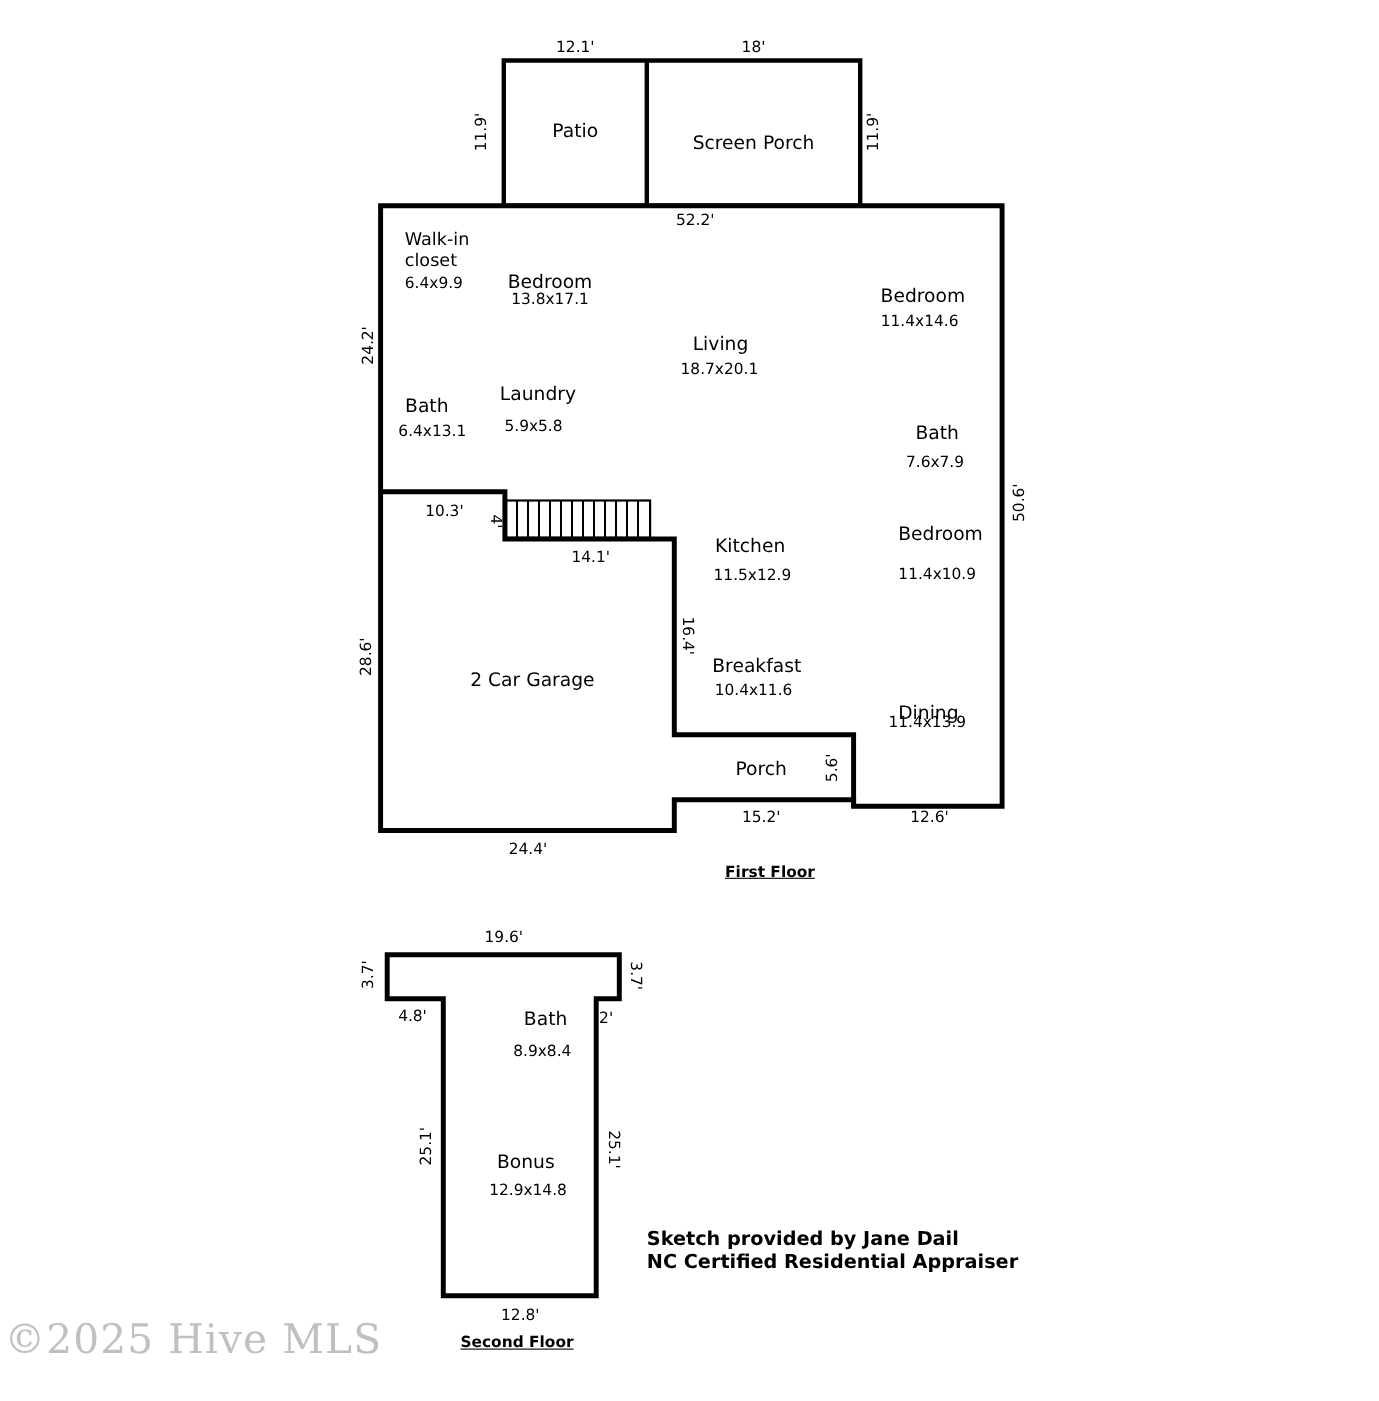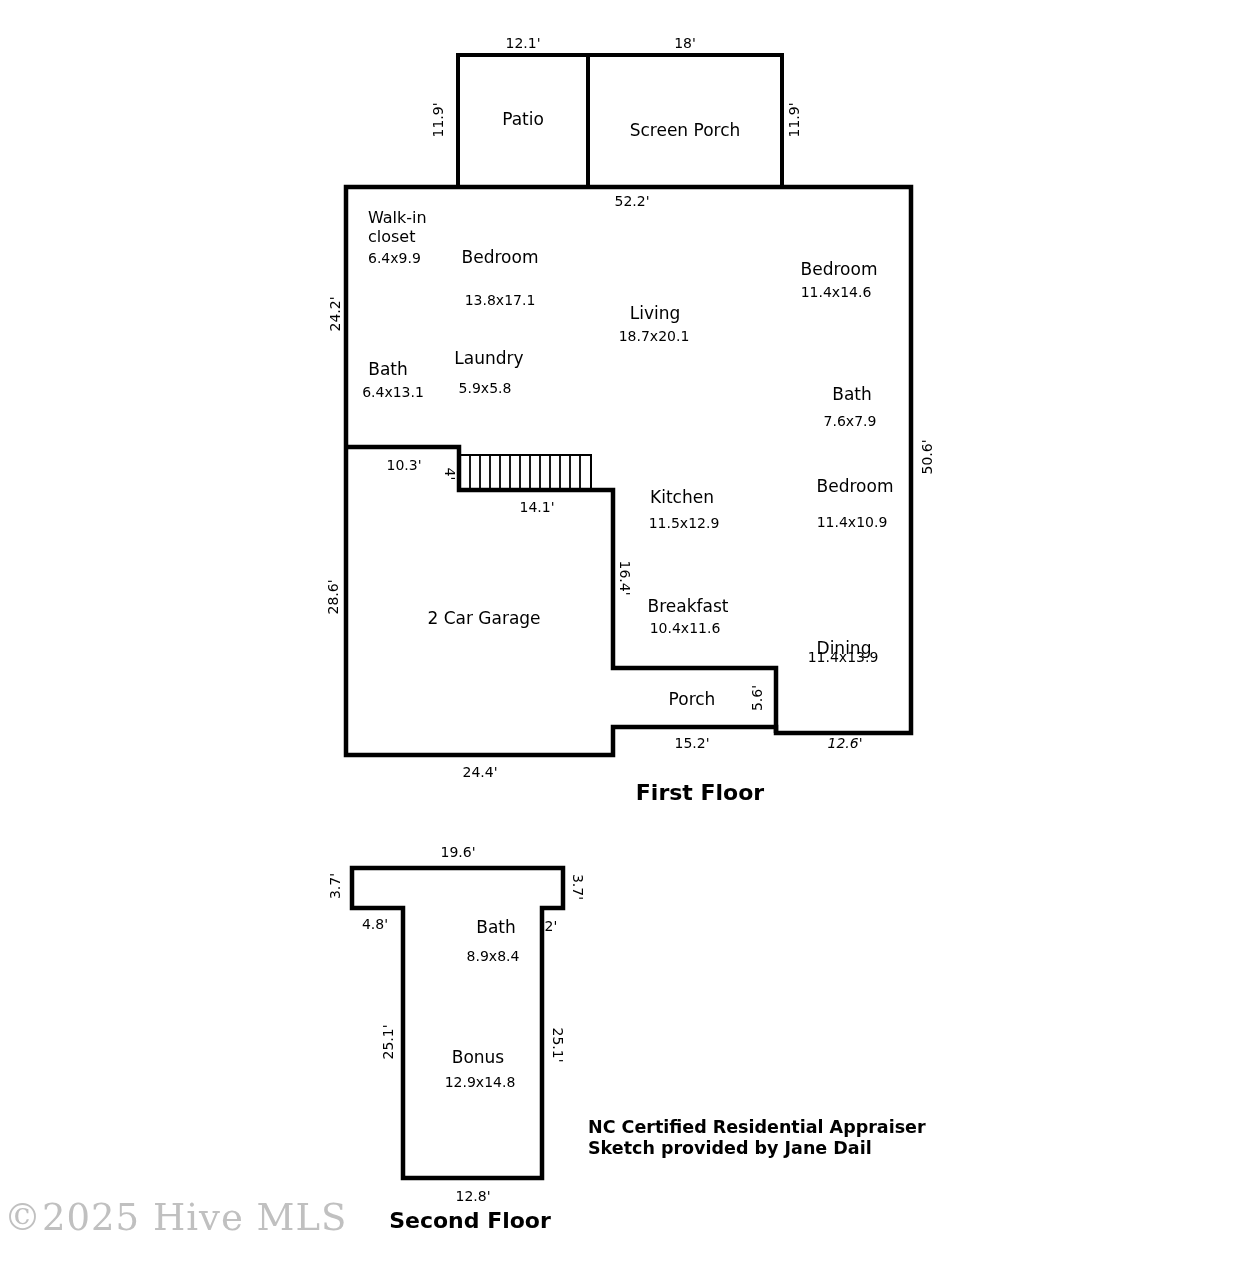--- a/index.html
+++ b/index.html
@@ -19,21 +19,21 @@
     font-size:17px;
     line-height:1.15;
     color:#000;
   }
   .dim{font-size:14px;}
   .r-ccw{transform:translate(-50%,-50%) rotate(-90deg);}
   .r-cw{transform:translate(-50%,-50%) rotate(90deg);}
   .block{position:absolute;transform:none;white-space:nowrap;}
   .note{font-size:15px;line-height:1.28;}
   .credit{font-size:17.5px;font-weight:bold;line-height:1.22;}
-  .floor-title{font-size:22px;font-weight:bold;}
+  .floor-title{font-size:14px;font-weight:bold;text-decoration:underline;}
   #watermark{
     position:absolute;left:4px;top:1196px;
     font-family:"DejaVu Serif","Liberation Serif",serif;
     font-size:37px;
     color:#ababab;
     opacity:0.75;
     letter-spacing:1px;
     font-weight:normal;
   }
 </style>
@@ -68,21 +68,21 @@
 
   <div class="lbl dim" style="left:632px;top:201px;">52.2'</div>
 
   <div class="block" style="left:368px;top:208px;">
     <div>Walk-in</div>
     <div>closet</div>
     <div class="dim" style="margin-top:4px;">6.4x9.9</div>
   </div>
 
   <div class="lbl" style="left:500px;top:258px;">Bedroom</div>
-  <div class="lbl dim" style="left:500px;top:300px;">13.8x17.1</div>
+  <div class="lbl dim" style="left:500px;top:272px;">13.8x17.1</div>
 
   <div class="lbl" style="left:655px;top:314px;">Living</div>
   <div class="lbl dim" style="left:654px;top:336px;">18.7x20.1</div>
 
   <div class="lbl" style="left:839px;top:270px;">Bedroom</div>
   <div class="lbl dim" style="left:836px;top:292px;">11.4x14.6</div>
 
   <div class="lbl dim r-ccw" style="left:335px;top:314px;">24.2'</div>
 
   <div class="lbl" style="left:388px;top:370px;">Bath</div>
@@ -113,21 +113,21 @@
   <div class="lbl" style="left:688px;top:607px;">Breakfast</div>
   <div class="lbl dim" style="left:685px;top:628px;">10.4x11.6</div>
 
   <div class="lbl" style="left:844px;top:637px;margin-top:12px;">Dining</div>
   <div class="lbl dim" style="left:843px;top:657px;">11.4x13.9</div>
 
   <div class="lbl" style="left:692px;top:700px;">Porch</div>
   <div class="lbl dim r-ccw" style="left:757px;top:698px;">5.6'</div>
 
   <div class="lbl dim" style="left:692px;top:743px;">15.2'</div>
-  <div class="lbl dim" style="left:845px;top:743px;font-style:italic;">12.6'</div>
+  <div class="lbl dim" style="left:845px;top:743px;">12.6'</div>
   <div class="lbl dim" style="left:480px;top:772px;">24.4'</div>
 
   <div class="lbl floor-title" style="left:700px;top:793px;">First Floor</div>
 
 
   <div class="lbl dim" style="left:458px;top:852px;">19.6'</div>
   <div class="lbl dim r-ccw" style="left:335px;top:886px;">3.7'</div>
   <div class="lbl dim r-cw" style="left:578px;top:887px;">3.7'</div>
   <div class="lbl dim" style="left:375px;top:924px;">4.8'</div>
   <div class="lbl dim" style="left:551px;top:926px;">2'</div>
@@ -138,19 +138,19 @@
   <div class="lbl dim r-ccw" style="left:388px;top:1042px;">25.1'</div>
   <div class="lbl dim r-cw" style="left:558px;top:1045px;">25.1'</div>
 
   <div class="lbl" style="left:478px;top:1058px;">Bonus</div>
   <div class="lbl dim" style="left:480px;top:1082px;">12.9x14.8</div>
 
   <div class="lbl dim" style="left:473px;top:1196px;">12.8'</div>
   <div class="lbl floor-title" style="left:470px;top:1221px;">Second Floor</div>
 
   <div class="block credit" style="left:588px;top:1117px;">
+    <div>Sketch provided by Jane Dail</div>
     <div>NC Certified Residential Appraiser</div>
-    <div>Sketch provided by Jane Dail</div>
   </div>
 
   <div id="watermark">©2025 Hive MLS</div>
 
 </div>
 
 </body></html>

